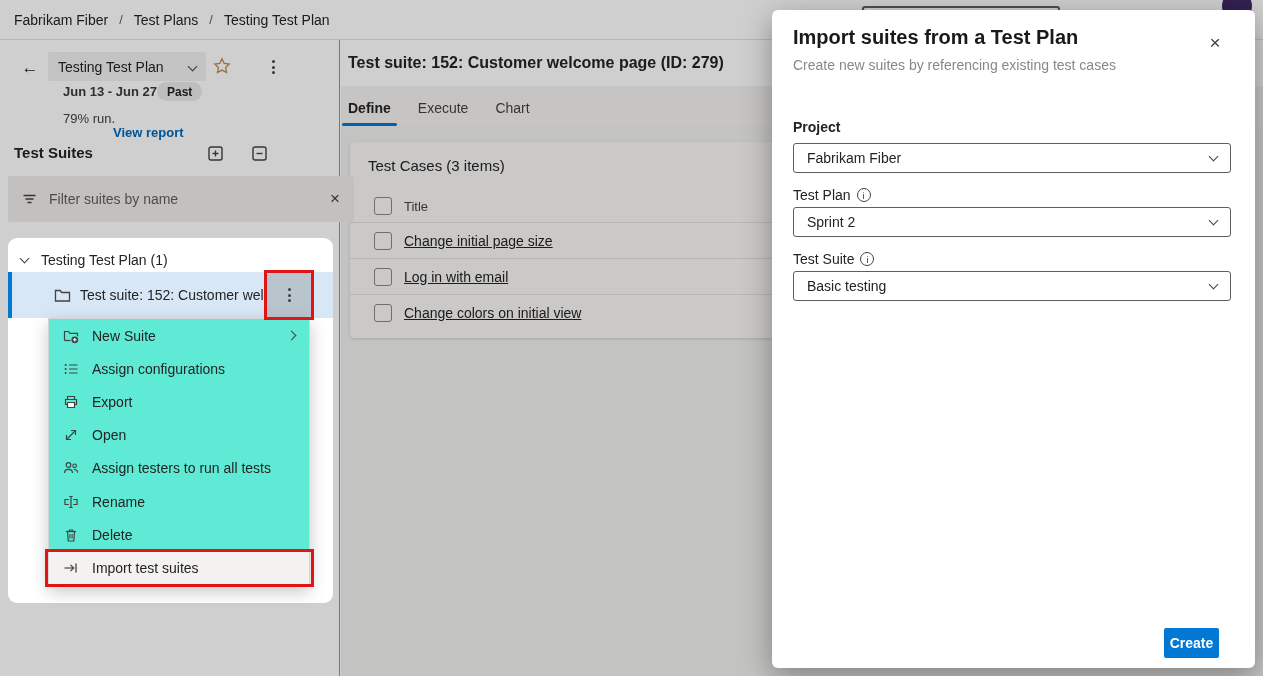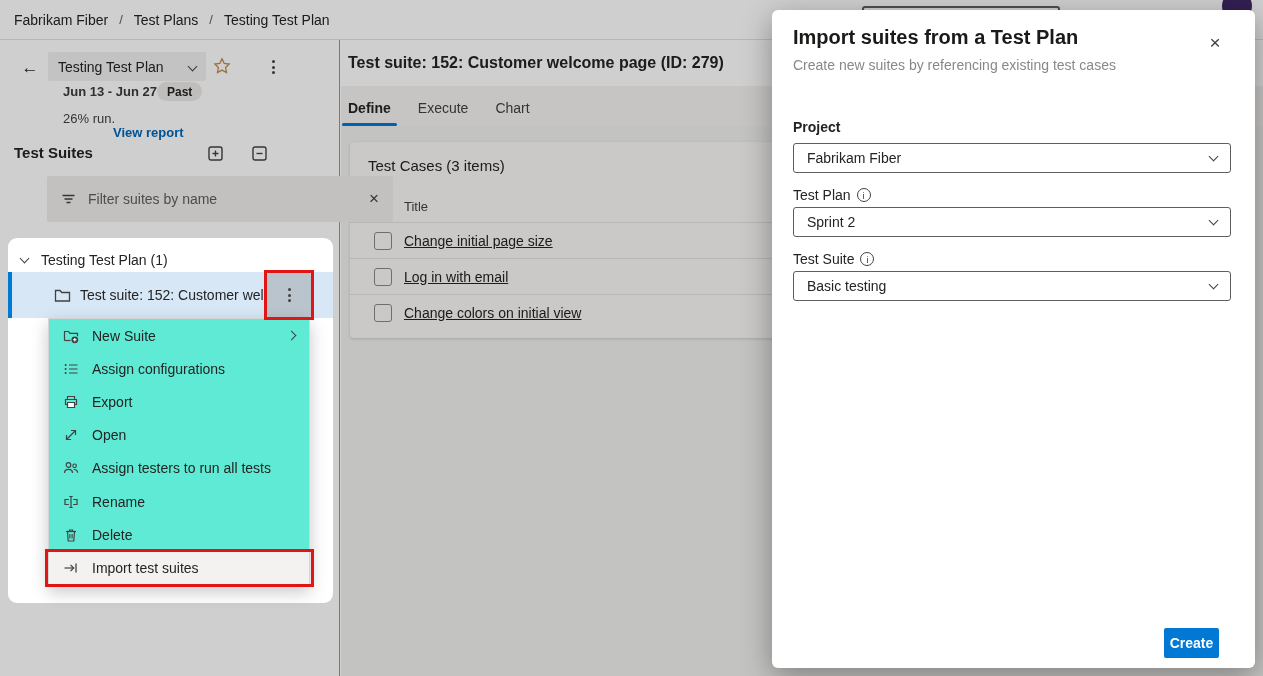--- a/index.html
+++ b/index.html
@@ -22,21 +22,21 @@
   .kebab { width:18px; height:20px; display:flex; flex-direction:column; align-items:center; justify-content:center; gap:2.5px; }
   .kebab i { width:3px; height:3px; background:#424242; border-radius:50%; }
   .sb-kebab { left:264px; top:17px; }
   .daterow { left:63px; top:44px; font-size:13px; font-weight:bold; color:#3b3a39; }
   .pastbadge { left:157px; top:42px; height:19px; padding:0 10px; background:#edebe9; border-radius:10px; font-size:12px; font-weight:bold; display:flex; align-items:center; }
   .runrow { left:63px; top:71px; font-size:13px; color:#424242; }
   .viewreport { left:113px; top:85px; font-size:13px; font-weight:bold; color:#0067b8; cursor:pointer; }
   .suiteshdr { left:14px; top:104px; font-size:15px; font-weight:bold; }
   .sb-ico { width:15px; height:15px; }
   .expandall { left:208px; top:106px; } .collapseall { left:252px; top:106px; }
-  .filterbar { left:8px; top:136px; width:346px; height:46px; background:#efeeed; border-radius:2px; display:flex; align-items:center; padding:0 14px;margin-left:39px; }
+  .filterbar { left:8px; top:136px; width:346px; height:46px; background:#efeeed; border-radius:2px; display:flex; align-items:center; padding:0 14px; }
   .filterph { font-size:14px; color:#605e5c; margin-left:12px; flex:1; }
   .filterx { font-size:17px; color:#424242; cursor:pointer; }
 
   
   .main { left:341px; top:40px; width:922px; height:636px; background:#f1f0ee; z-index:0; }
   .titlebar { left:0; top:0; width:922px; height:46px; background:#fff; display:flex; align-items:center; padding-left:7px; }
   .suitetitle { font-size:16px; font-weight:bold; }
   .tabstrip { left:0; top:46px; width:922px; height:40px; background:#f4f3f2; display:flex; align-items:flex-end; padding-left:1px; }
   .tab { font-size:14px; padding:0 6px 10px 6px; margin-right:15px; color:#424242; position:relative; cursor:pointer; }
   .tab.active { font-weight:bold; color:#242424; }
@@ -112,21 +112,21 @@
         <path d="M9 1.8l2.2 4.5 5 .7-3.6 3.5.9 5L9 13.1l-4.5 2.4.9-5L1.8 7l5-.7z" fill="none" stroke="#c08a4e" stroke-width="1.3"></path>
       </svg>
   </span>
   <span class="abs kebab sb-kebab">
       <i></i>
       <i></i>
       <i></i>
     </span>
   <div class="abs daterow">Jun 13 - Jun 27</div>
   <div class="abs pastbadge">Past</div>
-  <div class="abs runrow">26% run.</div>
+  <div class="abs runrow">79% run.</div>
   <div class="abs viewreport">View report</div>
   <div class="abs suiteshdr">Test Suites</div>
   <span class="abs sb-ico expandall">
     <svg width="15" height="15" viewBox="0 0 15 15">
         <rect x="1" y="1" width="13" height="13" rx="2" fill="none" stroke="#424242" stroke-width="1.4"></rect>
         <path d="M7.5 4.5v6M4.5 7.5h6" stroke="#424242" stroke-width="1.4"></path>
       </svg>
   </span>
   <span class="abs sb-ico collapseall">
     <svg width="15" height="15" viewBox="0 0 15 15">

